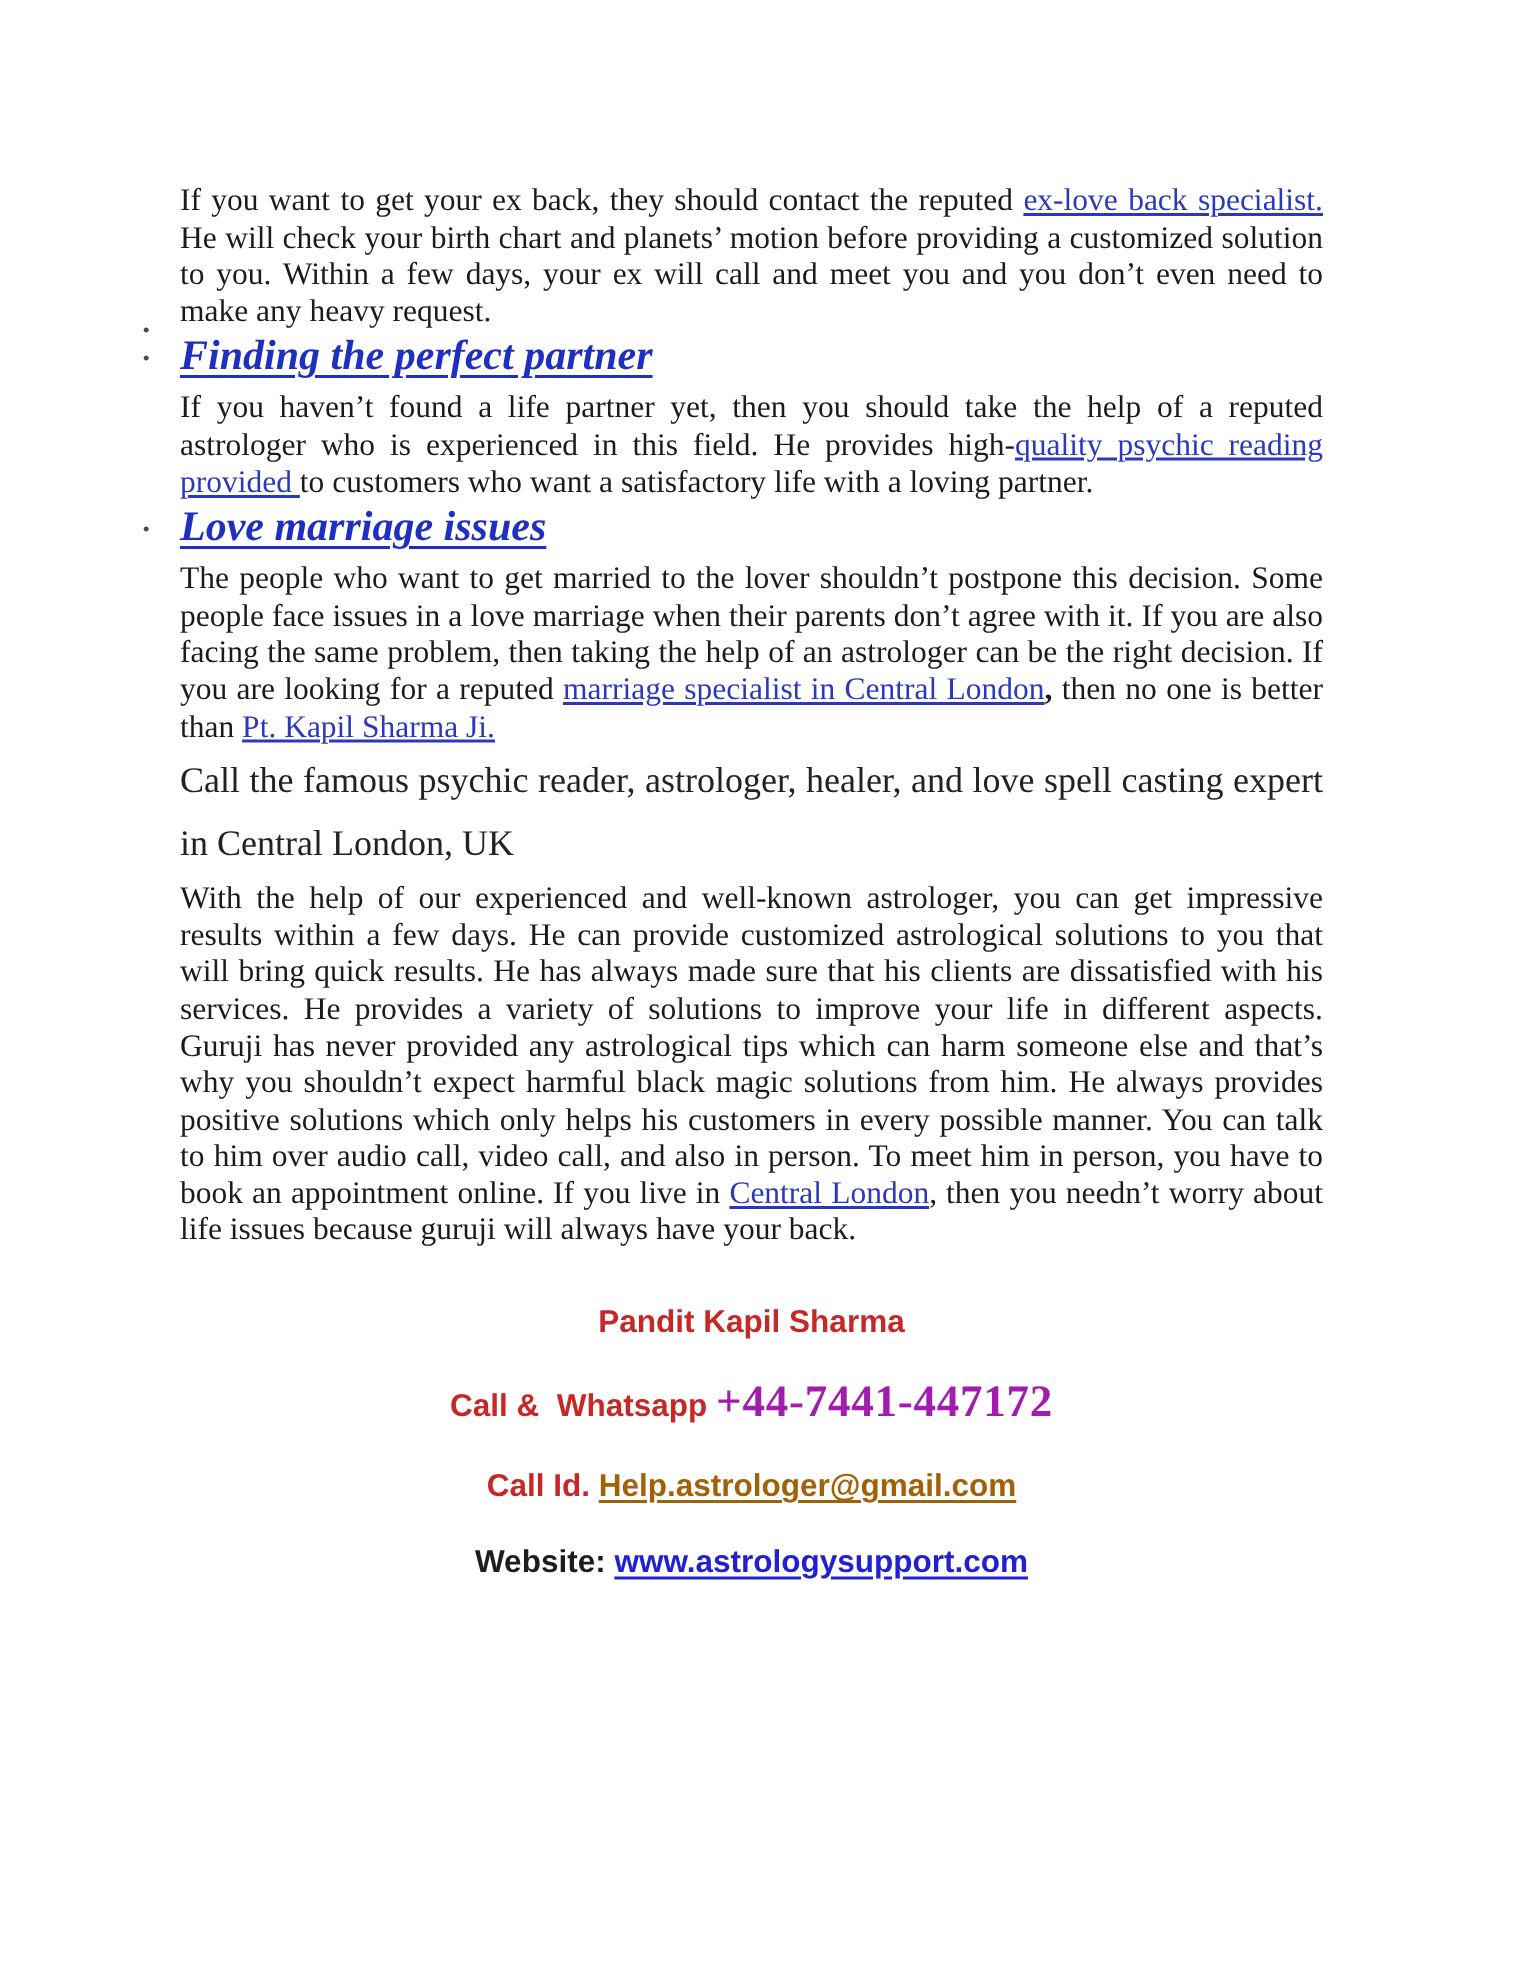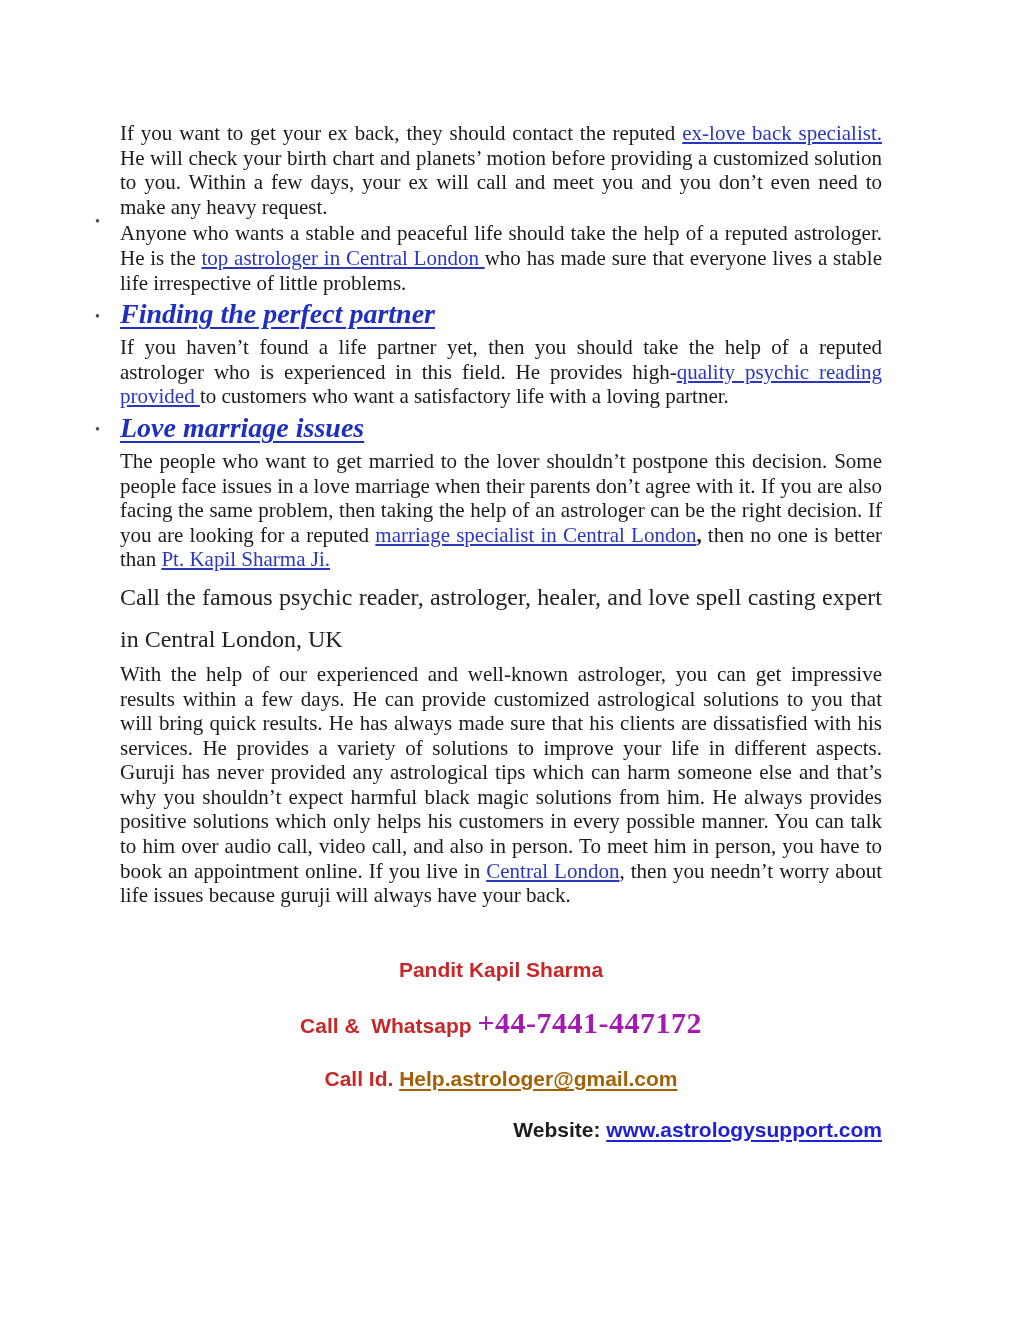--- a/index.html
+++ b/index.html
@@ -54,21 +54,21 @@
     margin: 4px 0 2px 0;
     font-size: 24px;
     font-weight: normal;
     line-height: 42px;
     text-align: justify;
     color: #222222;
   }
   .bold-comma { font-weight: bold; }
   .contact { text-align: center; }
   .contact-name {
-    margin-top: 50px;
+    margin-top: 38px;
     font-family: "Liberation Sans", sans-serif;
     font-weight: bold;
     font-size: 21px;
     color: #c62828;
   }
   .contact-phone-row {
     margin-top: 24px;
     font-family: "Liberation Sans", sans-serif;
     font-weight: bold;
     font-size: 21px;
@@ -94,38 +94,36 @@
     text-decoration: underline;
     text-underline-offset: 3px;
     cursor: pointer;
   }
   .contact-site-row {
     margin-top: 27px;
     font-family: "Liberation Sans", sans-serif;
     font-weight: bold;
     font-size: 21px;
     color: #1d1d1d;
-    text-align: right;
   }
   a.website-link {
     color: #2121d3;
     text-decoration: underline;
     text-underline-offset: 3px;
     cursor: pointer;
   }
 </style>
 </head>
 <body>
 
 <div class="page">
 
   <p class="body-para"><span>If you want to get your ex back, they should contact the reputed </span><a class="doc-link">ex-love back specialist.</a><span> He will check your birth chart and planets’ motion before providing a customized solution to you. Within a few days, your ex will call and meet you and you don’t even need to make any heavy request.</span></p>
 
   <div class="heading-row"><span class="bullet">•</span></div>
-  <p class="body-para"><span>Anyone who wants a stable and peaceful life should take the help of a reputed astrologer. He is the </span><a class="doc-link">top astrologer in Central London </a><span>who has made sure that everyone lives a stable life irrespective of little problems.</span></p>
 
   <div class="heading-row"><span class="bullet">•</span><a class="heading-link">Finding the perfect partner</a></div>
   <p class="body-para"><span>If you haven’t found a life partner yet, then you should take the help of a reputed astrologer who is experienced in this field. He provides high-</span><a class="doc-link">quality psychic reading provided </a><span>to customers who want a satisfactory life with a loving partner.</span></p>
 
   <div class="heading-row"><span class="bullet">•</span><a class="heading-link">Love marriage issues</a></div>
   <p class="body-para"><span>The people who want to get married to the lover shouldn’t postpone this decision. Some people face issues in a love marriage when their parents don’t agree with it. If you are also facing the same problem, then taking the help of an astrologer can be the right decision. If you are looking for a reputed </span><a class="doc-link">marriage specialist in Central London</a><span class="bold-comma">,</span><span> then no one is better than </span><a class="doc-link">Pt. Kapil Sharma Ji.</a></p>
 
   <h3 class="sub-heading">Call the famous psychic reader, astrologer, healer, and love spell casting expert in Central London, UK</h3>
 
   <p class="body-para"><span>With the help of our experienced and well-known astrologer, you can get impressive results within a few days. He can provide customized astrological solutions to you that will bring quick results. He has always made sure that his clients are dissatisfied with his services. He provides a variety of solutions to improve your life in different aspects. Guruji has never provided any astrological tips which can harm someone else and that’s why you shouldn’t expect harmful black magic solutions from him. He always provides positive solutions which only helps his customers in every possible manner. You can talk to him over audio call, video call, and also in person. To meet him in person, you have to book an appointment online. If you live in </span><a class="doc-link">Central London</a><span>, then you needn’t worry about life issues because guruji will always have your back.</span></p>

